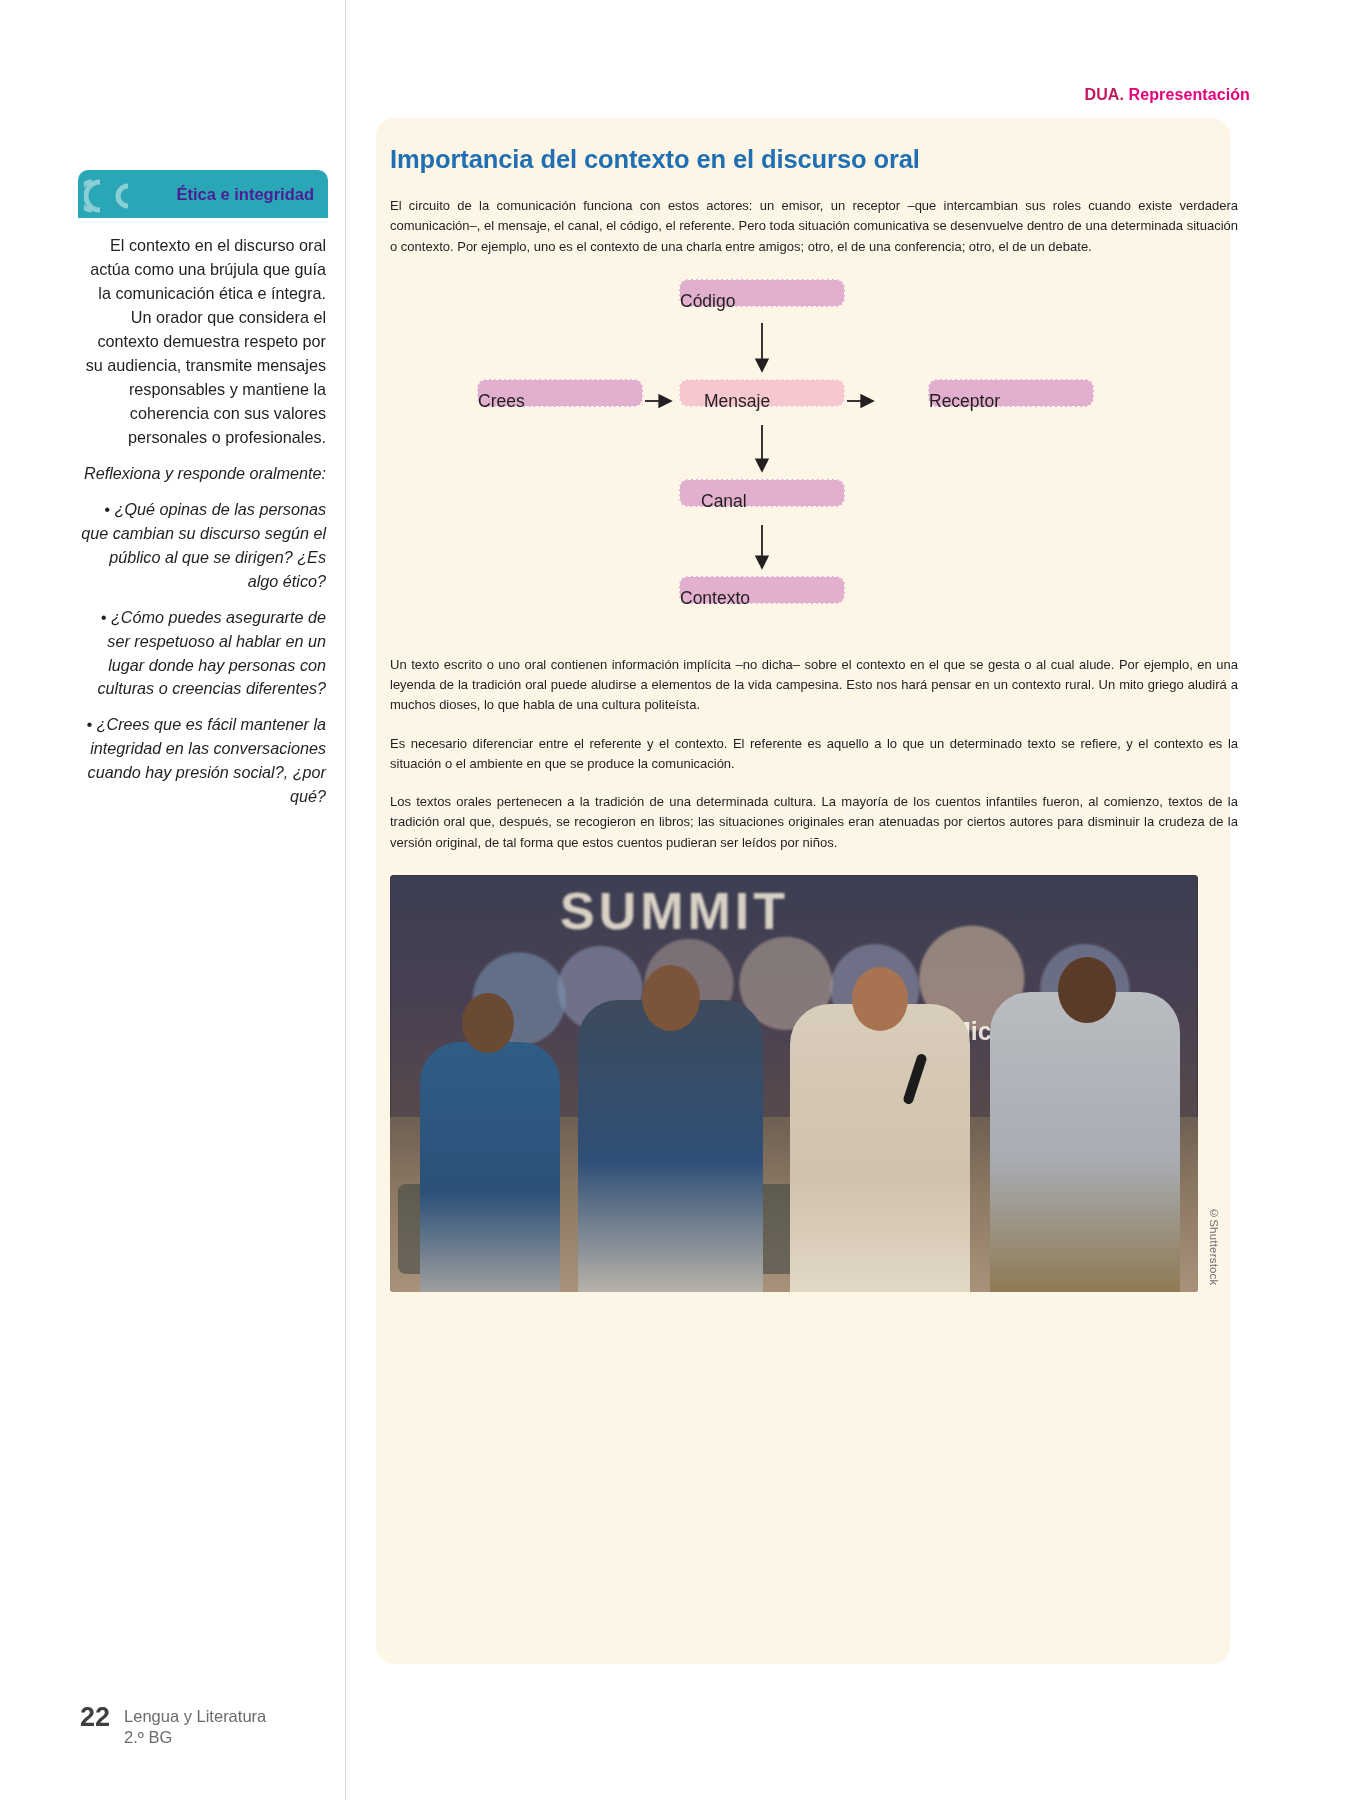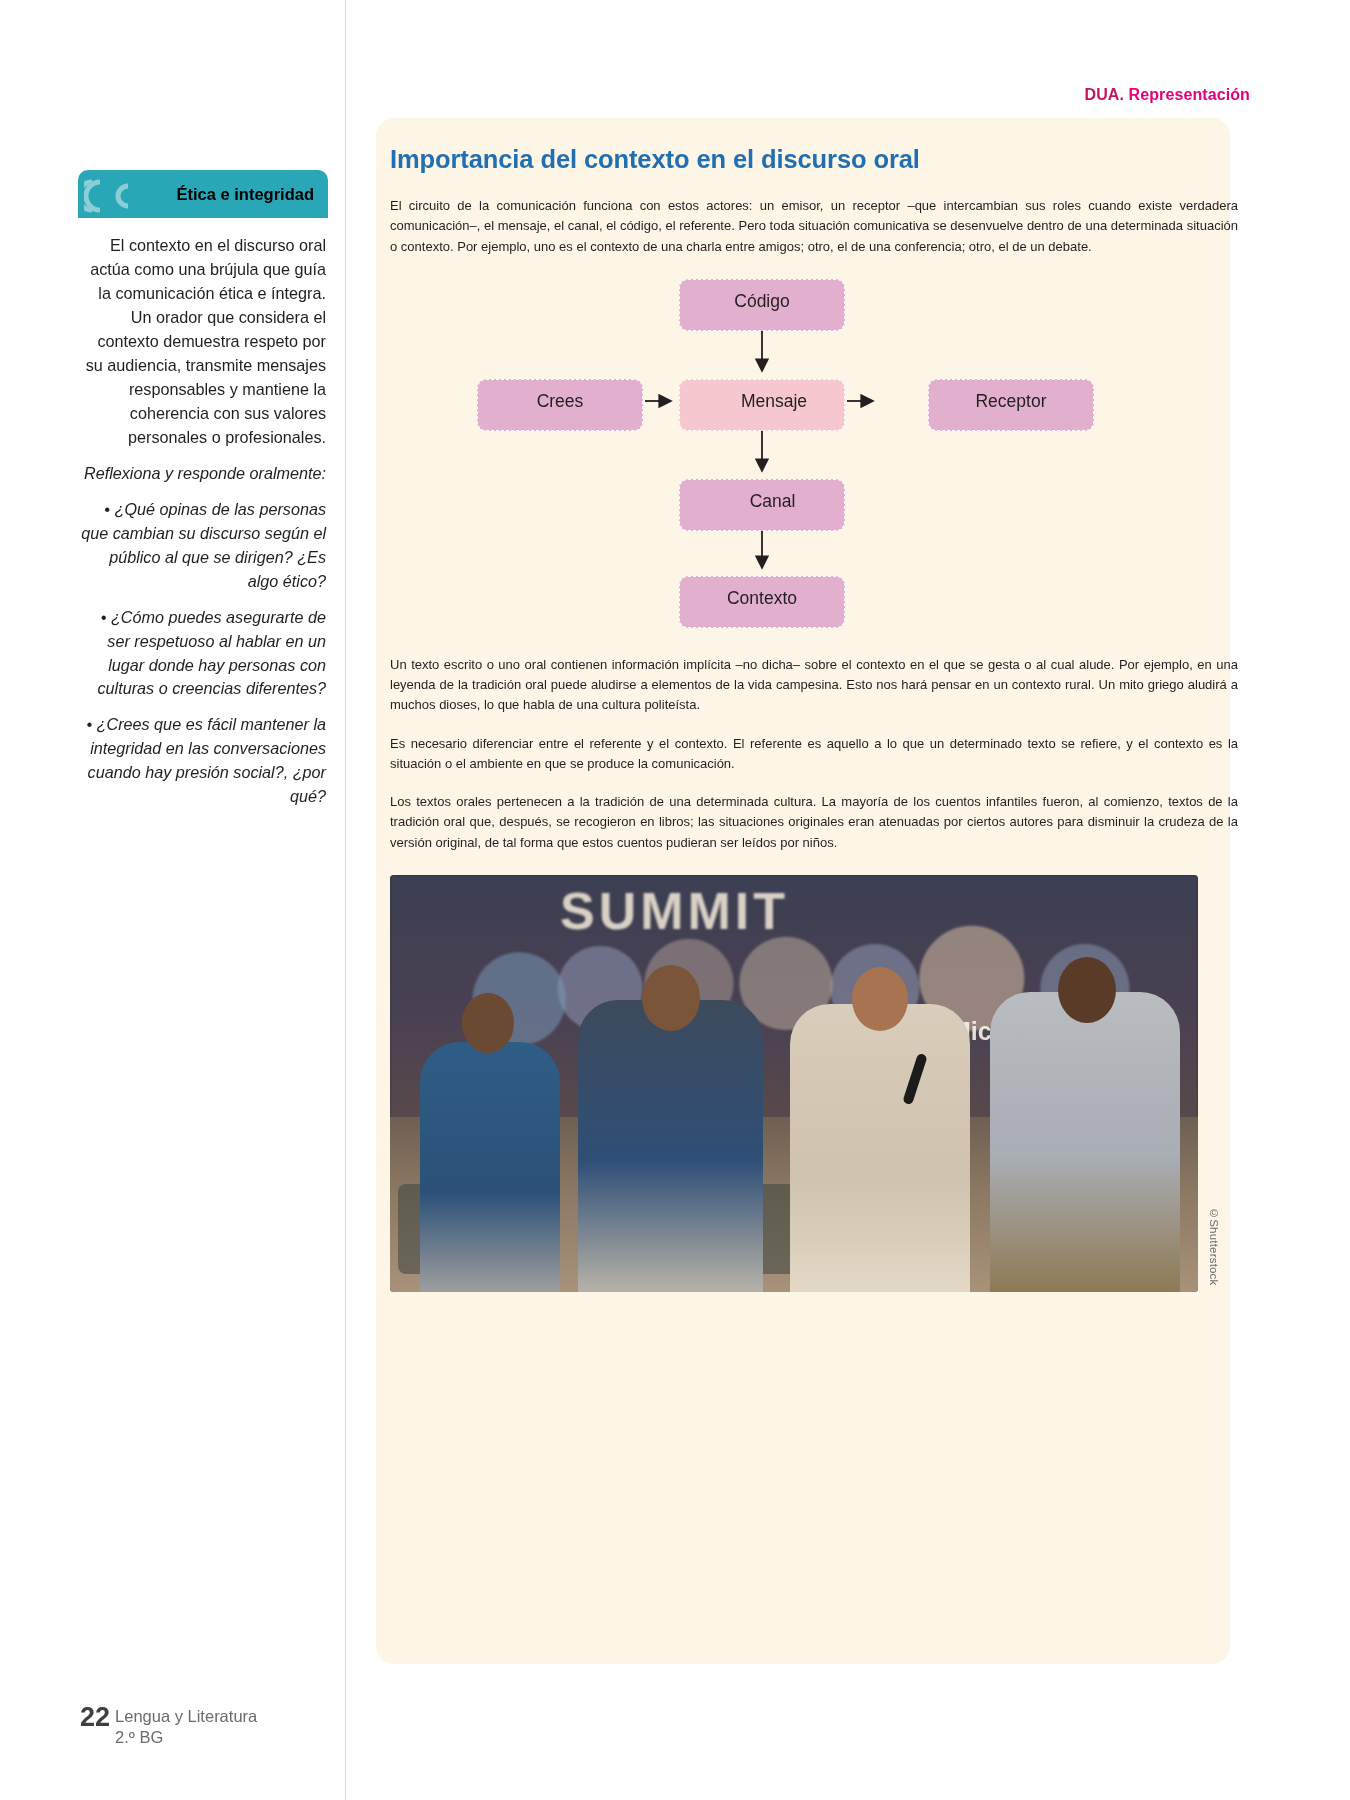--- a/index.html
+++ b/index.html
@@ -73,23 +73,23 @@
   
   .diagram {
     position: relative;
     width: 848px;
     height: 372px;
     margin: 18px 0 8px 0;
   }
   .node {
     position: absolute;
     box-sizing: border-box;
-    height: 52px;
+    height: 28px;
     line-height: 42px;
-    text-align: center;
+    text-align: left;
     font-size: 17.5px;
     color: #231f20;
     border-radius: 9px;
     border: 1.6px dashed #ffffff;
   }
   .node.violet { background: #e2afcf; }
   .node.pink   { background: #f6c7cf; }
 
   .n-codigo   { left: 289px; top: 4px;   width: 166px; }
   .n-emisor   { left: 87px;  top: 104px; width: 166px; }
@@ -208,21 +208,21 @@
     height: 48px;
     background: #2aa7b6;
     border-radius: 10px 10px 0 0;
     display: flex;
     align-items: center;
     justify-content: flex-end;
     box-sizing: border-box;
     padding-right: 14px;
   }
   .side-tab .tab-label {
-    color: #000000;
+    color: #4c1d95;
     font-size: 16.5px;
     font-weight: bold;
   }
   .side-tab .ic-icon {
     position: absolute;
     left: 6px;
     top: 6px;
     width: 62px;
     height: 40px;
     opacity: .45;
@@ -243,21 +243,21 @@
   }
   .side-body p.italic { font-style: italic; }
 
   
   .footer {
     position: absolute;
     left: 80px;
     bottom: 52px;
     display: flex;
     align-items: flex-start;
-    gap: 5px;
+    gap: 14px;
   }
   .page-num {
     font-size: 27px;
     font-weight: bold;
     color: #3f3f3f;
   }
   .footer-text {
     font-size: 16.5px;
     line-height: 1.28;
     color: #6b6b6b;

